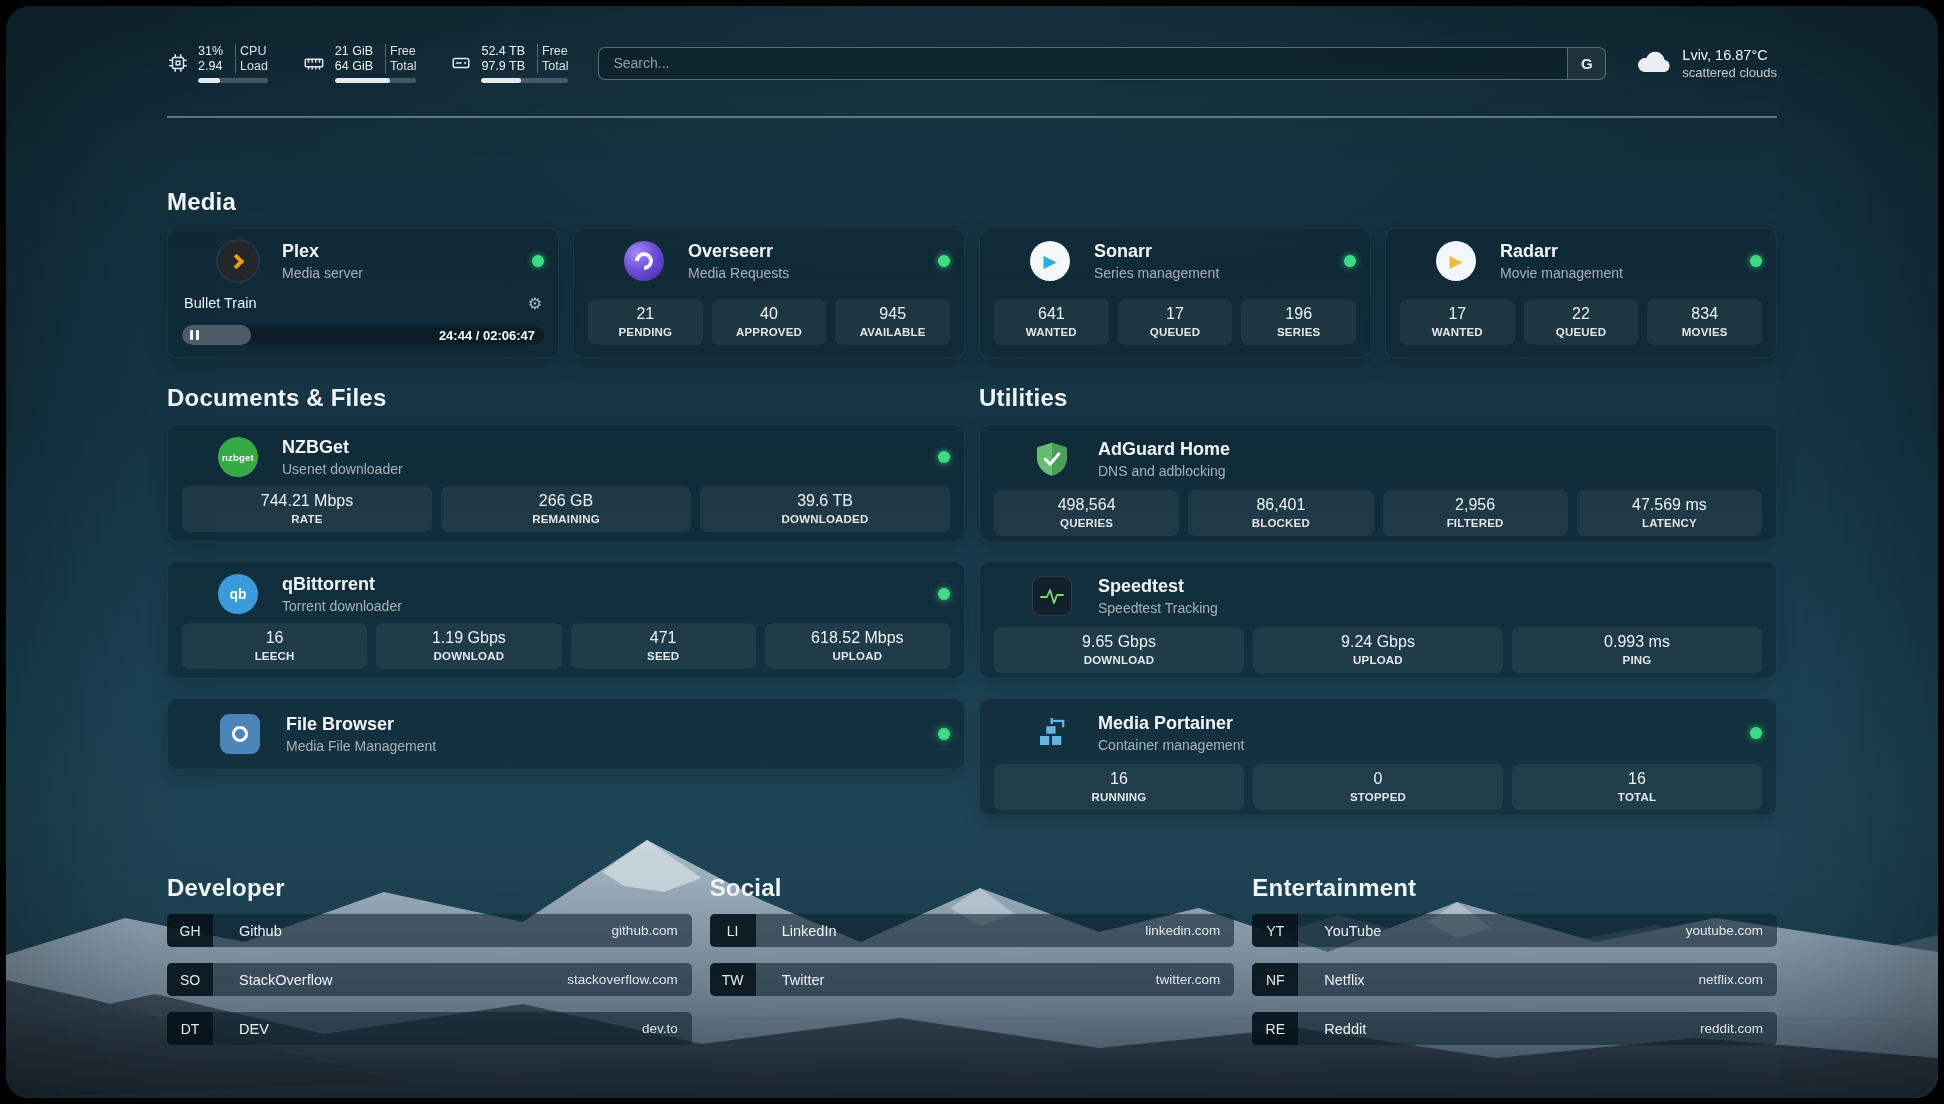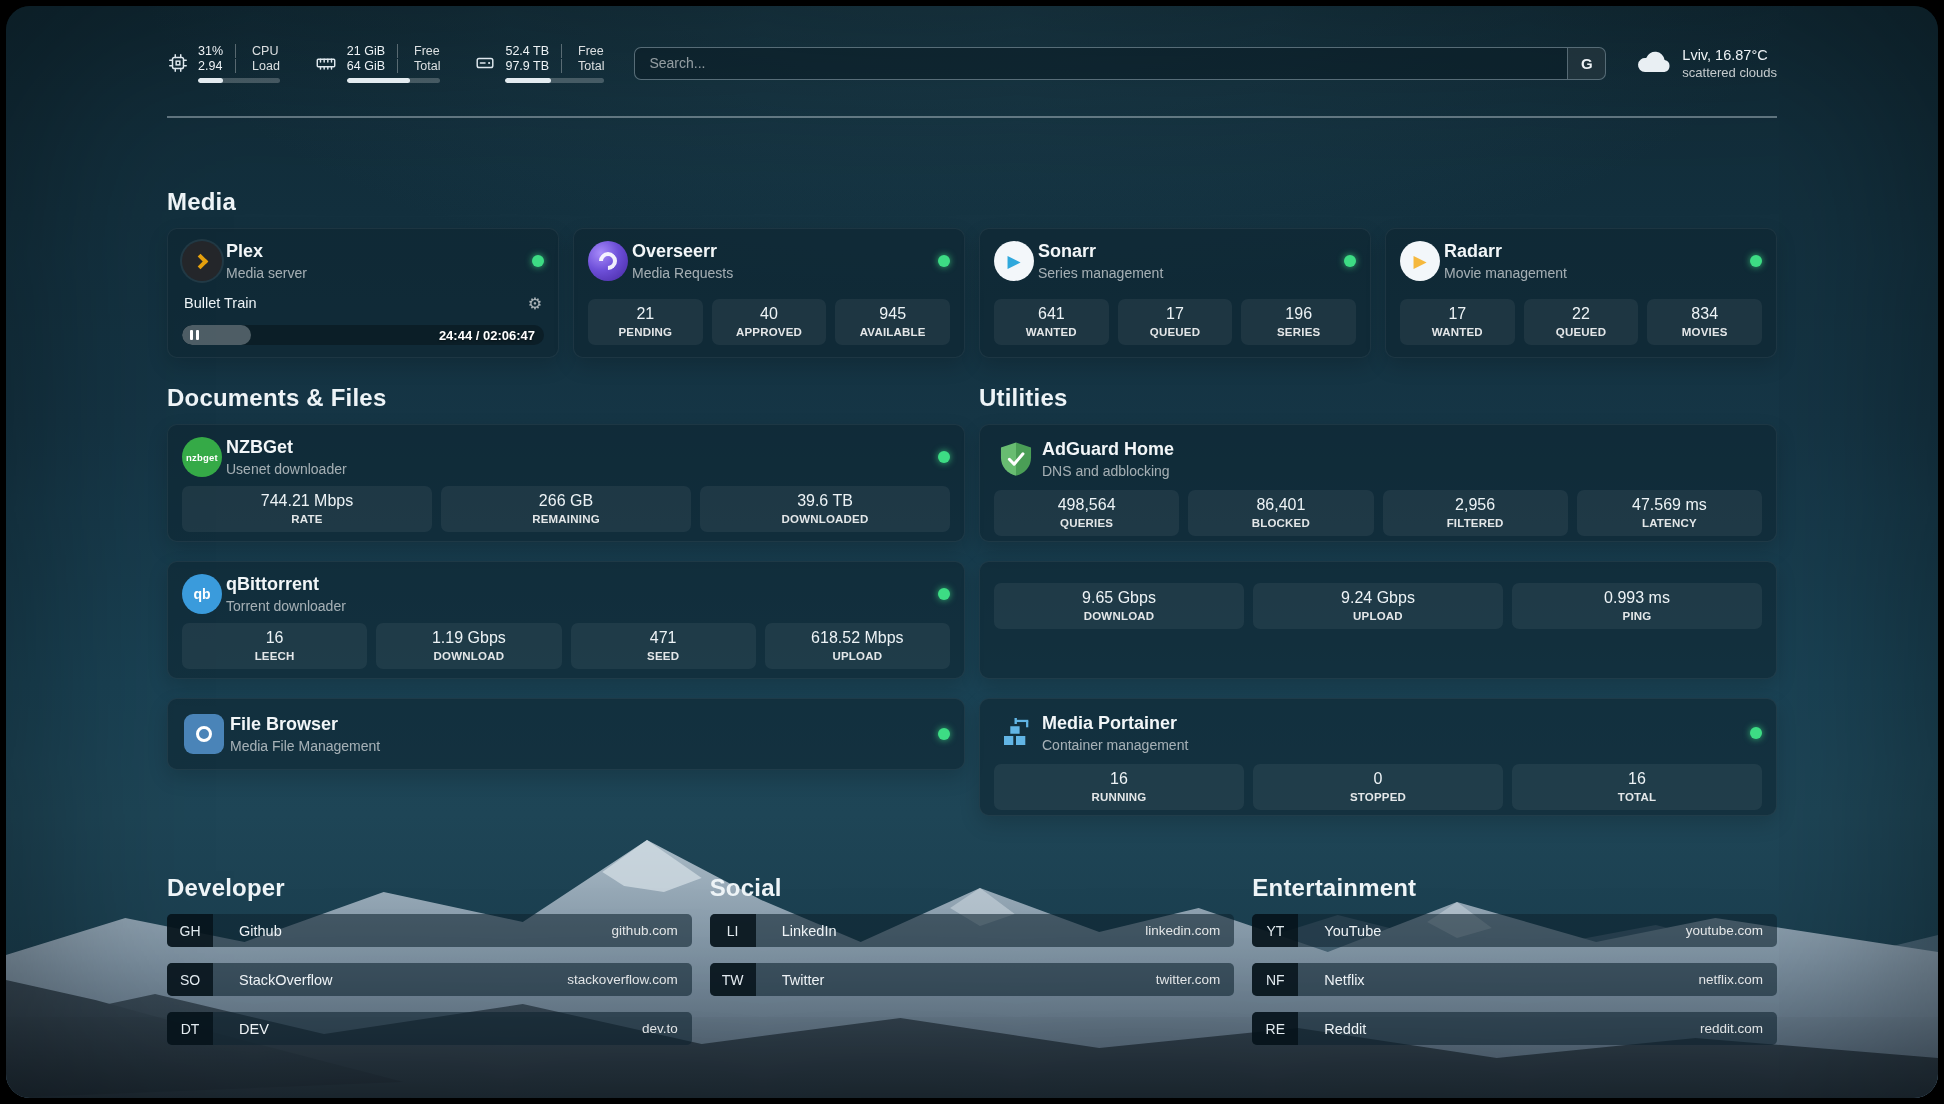--- a/index.html
+++ b/index.html
@@ -35,21 +35,21 @@
   .content { position: relative; z-index: 2; padding: 30px 161px 0; height: 100%; }
 
   
   .topbar { display: flex; align-items: center; height: 54px; }
   .metrics { display: flex; gap: 34px; }
   .metric { display: flex; align-items: center; gap: 9px; }
   .metric-icon { color: #dfe8ee; display: flex; align-items: center; }
   .metric-grid { display: grid; grid-template-columns: auto auto; column-gap: 0; row-gap: 1px;
     font-size: 12.5px; color: #eef3f6; align-items: center; }
   .m-val { padding-right: 12px; white-space: nowrap; }
-  .m-lab { padding-left: 16px; border-left: 1px solid rgba(255,255,255,.3); color: rgba(255,255,255,.85); white-space: nowrap; }
+  .m-lab { padding-left: 4px; border-left: 1px solid rgba(255,255,255,.3); color: rgba(255,255,255,.85); white-space: nowrap; }
   .m-bar { margin-top: 5px; height: 5px; border-radius: 3px; background: rgba(255,255,255,.22); overflow: hidden; }
   .m-fill { height: 100%; background: #e3ebf0; border-radius: 3px; }
 
   .searchbar { flex: 1; margin: 0 30px; height: 33px; display: flex; align-items: stretch;
     background: rgba(9,27,37,.55); border: 1px solid rgba(170,190,200,.48); border-radius: 7px; overflow: hidden; }
   .search-input { flex: 1; background: transparent; border: none; outline: none; padding: 0 14px;
     color: #e9eff3; font-size: 14px; font-family: inherit; }
   .search-input::placeholder { color: rgba(255,255,255,.55); }
   .search-engine { width: 38px; border: none; border-left: 1px solid rgba(170,190,200,.4);
     background: rgba(255,255,255,.08); color: #eef3f6; font-size: 15px; font-weight: 700; cursor: pointer; }
@@ -69,21 +69,21 @@
 
   
   .card { background: rgba(13,36,49,.60); border: 1px solid rgba(255,255,255,.06); border-radius: 10px;
     padding: 12px 14px; box-shadow: 0 8px 20px rgba(0,0,0,.16); cursor: pointer; }
   .media-grid { display: grid; grid-template-columns: repeat(4, 1fr); gap: 14px; }
   .media-card { height: 130px; display: flex; flex-direction: column; justify-content: space-between; }
   .stat-card { height: 118px; }
   .small-card { height: 72px; display: flex; align-items: center; }
   .small-card .app-header { width: 100%; }
 
-  .app-header { display: flex; align-items: center; gap: 4px; }
+  .app-header { display: flex; align-items: center; gap: 24px; margin-left: 36px; }
   .app-icon { width: 44px; height: 44px; flex: none; display: flex; align-items: center; justify-content: center; }
   .app-name { font-size: 18px; font-weight: 600; color: #f2f6f8; line-height: 1.15; }
   .app-desc { font-size: 14px; color: rgba(255,255,255,.62); margin-top: 3px; }
   .status-dot { width: 12px; height: 12px; border-radius: 50%; background: #3ddc84;
     margin-left: auto; flex: none; box-shadow: 0 0 7px rgba(61,220,132,.8); }
 
   .stats-row { display: flex; gap: 9px; margin-top: 9px; }
   .stat { flex: 1; background: rgba(255,255,255,.06); border-radius: 7px; padding: 6px 19px; text-align: center; }
   .stat-value { font-size: 16px; color: #edf3f6; line-height: 18px; white-space: nowrap; }
   .stat-label { font-size: 11.5px; font-weight: 700; color: rgba(255,255,255,.88); line-height: 13px; margin-top: 3px; letter-spacing: .2px; }
@@ -472,20 +472,33 @@
                 <div class="stat-label">FILTERED</div>
               </div>
               <div class="stat">
                 <div class="stat-value">47.569 ms</div>
                 <div class="stat-label">LATENCY</div>
               </div>
             </div>
           </div>
 
           <div class="card stat-card">
+            <div class="app-header">
+              <div class="app-icon">
+                <span class="icon-speedtest">
+                  <svg width="28" height="24" viewBox="0 0 28 24" fill="none" stroke="#7fd96a" stroke-width="1.8" stroke-linecap="round" stroke-linejoin="round">
+                    <polyline points="3,13 9,13 12,6 16,19 19,11 25,11"></polyline>
+                  </svg>
+                </span>
+              </div>
+              <div class="app-titles">
+                <div class="app-name">Speedtest</div>
+                <div class="app-desc">Speedtest Tracking</div>
+              </div>
+            </div>
             <div class="stats-row">
               <div class="stat">
                 <div class="stat-value">9.65 Gbps</div>
                 <div class="stat-label">DOWNLOAD</div>
               </div>
               <div class="stat">
                 <div class="stat-value">9.24 Gbps</div>
                 <div class="stat-label">UPLOAD</div>
               </div>
               <div class="stat">

